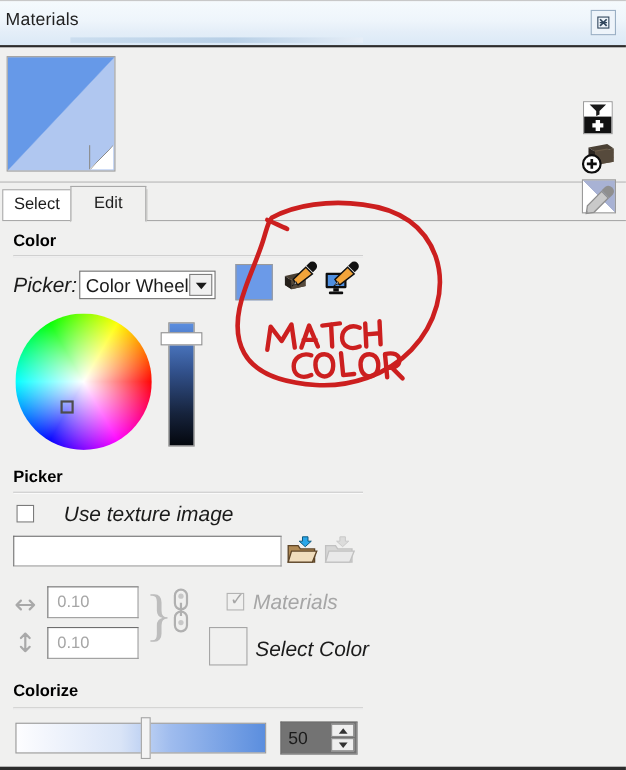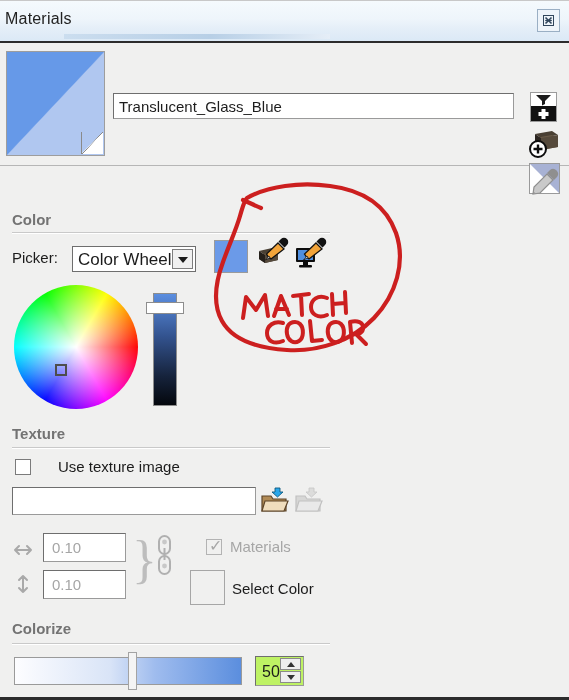--- a/index.html
+++ b/index.html
@@ -192,35 +192,36 @@
     position: absolute;
     left: 527px; top: 165px;
     width: 34px; height: 34px;
   }
 
   
   .section-title {
     position: absolute;
     font-size: 15px;
     font-weight: bold;
-    color: #737373;
+    color: #000000;
   }
   .section-rule {
     position: absolute;
     height: 1px;
     background: #c9c9c9;
     border-bottom: 1px solid #ffffff;
   }
 
   
   .label {
     position: absolute;
-    font-size: 15px;
+    font-size: 19px;
     color: #1b1b1b;
     white-space: nowrap;
+    font-style: italic;
   }
   .label.disabled { color: #a6a6a6; }
 
   .picker-select {
     position: absolute;
     left: 72px; top: 246px;
     width: 124px; height: 26px;
     background: #ffffff;
     border: 1px solid #6e6e6e;
     box-sizing: border-box;
@@ -433,22 +434,22 @@
     left: 128px; top: 652px;
     width: 9px; height: 38px;
     background: #f4f4f4;
     border: 1px solid #a3a3a3;
     box-sizing: border-box;
     cursor: ew-resize;
   }
   .opacity-spin {
     position: absolute;
     left: 255px; top: 656px;
-    width: 49px; height: 30px;
-    background: #bef264;
+    width: 70px; height: 30px;
+    background: #737373;
     border: 1px solid #9a9a9a;
     border-top-color: #6e6e6e;
     border-left-color: #6e6e6e;
     box-sizing: border-box;
   }
   .opacity-value {
     position: absolute;
     left: 0; top: 0;
     width: 44px; height: 28px;
     background: transparent;
@@ -519,21 +520,20 @@
       </div>
     </div>
   </div>
 
   <div class="matrow">
 
     <div class="preview-swatch">
       <div class="preview-alpha"></div>
     </div>
 
-    <input class="name-input" type="text" value="Translucent_Glass_Blue" style="">
 
     <div class="icon-newmat">
       <svg width="25" height="28" viewBox="0 0 25 28" aria-hidden="true">
         <rect x="0" y="0" width="25" height="13" fill="#ffffff"></rect>
         <path d="M5 2 L20 2 L14 8 L14 11 L11 12.5 L11 8 Z" fill="#1a1a1a"></path>
         <rect x="0" y="13" width="25" height="15" fill="#111111"></rect>
         <path d="M10.5 16 h4 v3 h3 v4 h-3 v3 h-4 v-3 h-3 v-4 h3 Z" fill="#ffffff"></path>
       </svg>
     </div>
 
@@ -548,20 +548,30 @@
           <path d="M14 12 L31 9 L31 21 L14 24 Z" fill="#564a3c"></path>
         </g>
         <circle cx="11" cy="23" r="8" fill="#ffffff" stroke="#0d0d0d" stroke-width="2"></circle>
         <path d="M11 18.5 v9 M6.5 23 h9" stroke="#0d0d0d" stroke-width="2.4"></path>
       </svg>
     </div>
 
     <div class="icon-bwswatch"></div>
   </div>
 
+  <div class="tabstrip">
+    <div class="tab inactive" id="tab-select">
+      <span>Select</span>
+    </div>
+    <div class="tab active" id="tab-edit">
+      <span>Edit</span>
+    </div>
+    <div class="tab-rail-v"></div>
+    <div class="tab-rail"></div>
+  </div>
 
   <div class="icon-eyedrop-gray">
     <svg width="34" height="34" viewBox="0 0 34 34" aria-hidden="true">
       <path d="M23 5 a5 5 0 0 1 7 7 l-3 3 -7 -7 Z" fill="#8f8f8f"></path>
       <path d="M20 9 l6 6 -13 13 -7 1 1 -7 Z" fill="#c9c9c9" stroke="#8f8f8f" stroke-width="1.2"></path>
       <path d="M7 27 l-2 2 3 -1 Z" fill="#8f8f8f"></path>
     </svg>
   </div>
 
   <div class="section-title" style="left:12px; top:211px;">Color</div>
@@ -603,21 +613,21 @@
     </svg>
   </div>
 
   <div class="color-wheel">
     <div class="wheel-marker"></div>
   </div>
 
   <div class="value-slider"></div>
   <div class="value-handle"></div>
 
-  <div class="section-title" style="left:12px; top:425px;">Texture</div>
+  <div class="section-title" style="left:12px; top:425px;">Picker</div>
   <div class="section-rule" style="left:12px; top:447px; width:318px;"></div>
 
   <div class="checkbox" style="left:15px; top:459px;"></div>
   <div class="label" style="left:38px; top:458px;margin-left:20px;">Use texture image</div>
 
   <input class="texture-path" type="text" value="" style="">
 
   <div class="icon-browse">
     <svg width="30" height="30" viewBox="0 0 30 30" aria-hidden="true">
       <path d="M3 10 L12 10 L14 13 L27 13 L27 25 L3 25 Z" fill="#b08a55" stroke="#5d4528" stroke-width="1.2"></path>

